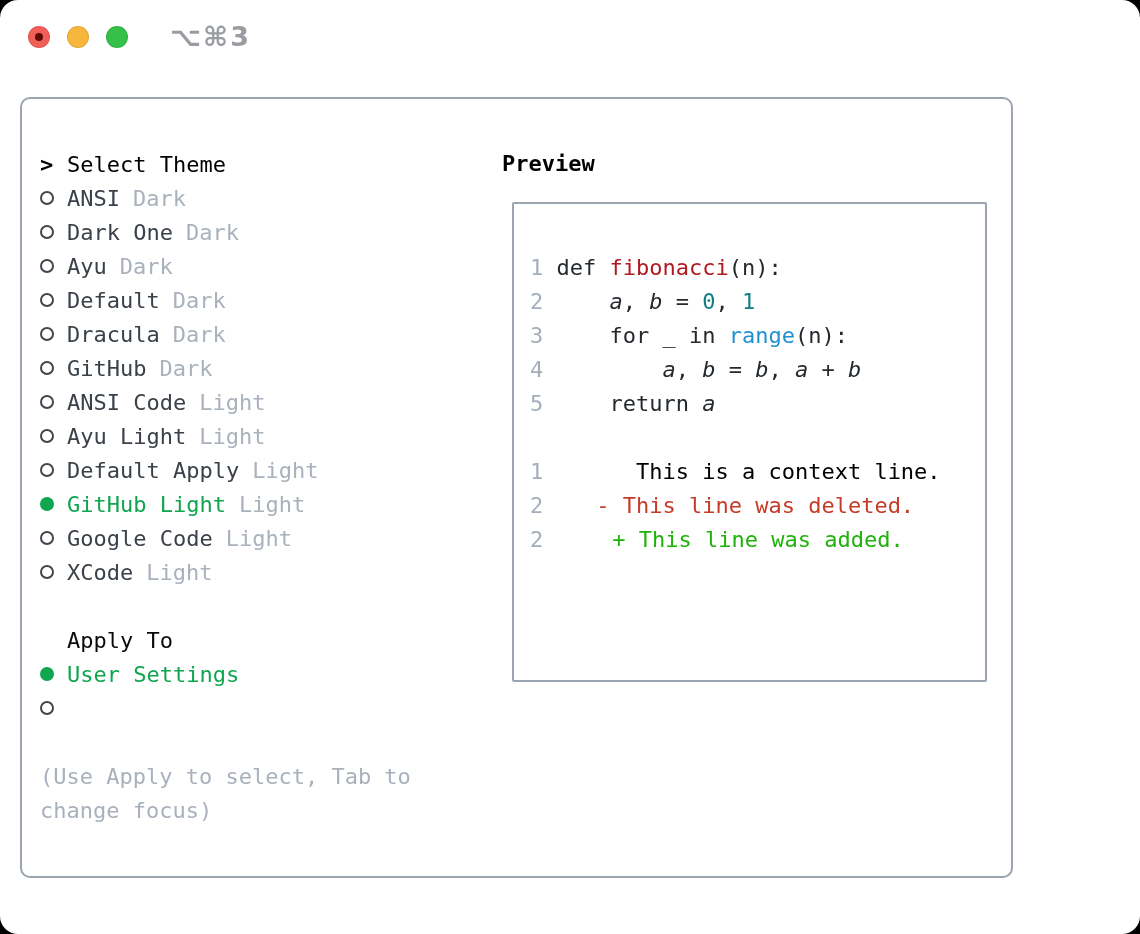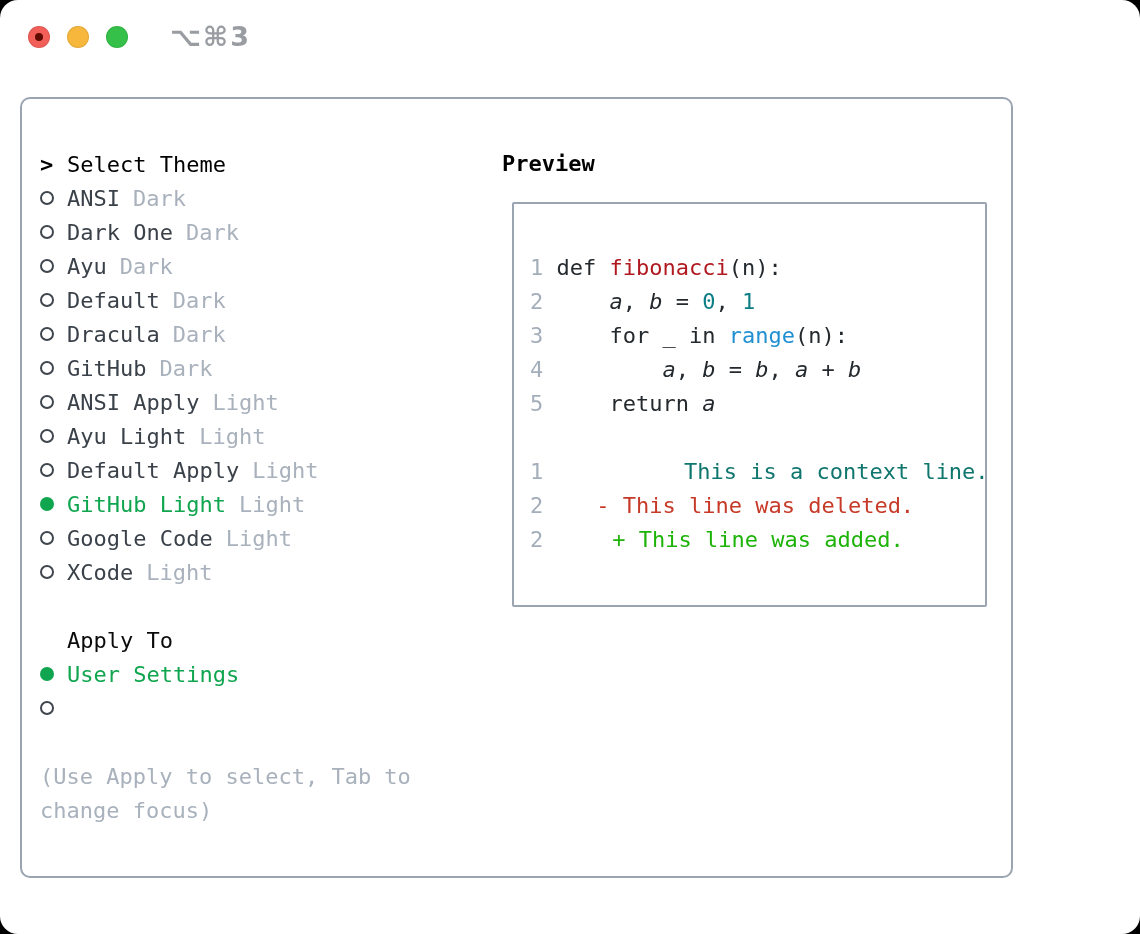--- a/index.html
+++ b/index.html
@@ -56,33 +56,33 @@
   .t-suffix { color: #a8b1bc; margin-left: 13px; }
   .apply-hdr { color: #0a0a0a; }
   .help-line { color: #a8b1bc; }
   
   .preview-head {
     position: absolute; left: 480px; top: 48px;
     font-size: 22px; line-height: 34px; font-weight: bold; color: #000;
   }
   .preview-box {
     position: absolute; left: 490px; top: 103px;
-    width: 475px; height: 405px;
+    width: 475px; height: 480px;
     border: 2px solid #9aa5b1; border-radius: 2px;
     box-sizing: border-box; background: #fff;
   }
   .code-block { padding: 47px 0 0 16px; }
   .cline { white-space: pre; font-size: 22px; line-height: 34px; min-height: 34px; }
   .lineno { color: #a4aebb; }
   .seg-plain    { color: #24292e; }
   .seg-function { color: #b0191f; }
   .seg-variable { color: #24292e; font-style: italic; }
   .seg-number   { color: #0d7e85; }
   .seg-builtin  { color: #2090d3; }
-  .seg-context  { color: #0f766e; margin-left: 48px; }
+  .seg-context  { color: #000000; }
   .seg-deleted  { color: #c73a28; }
   .seg-added    { color: #1eb308; margin-left: 16px; }
 </style>
 </head>
 <body>
 
 <div class="card">
 
   <div class="titlebar">
     <div class="traffic">
@@ -140,21 +140,21 @@
             <span class="bullet">
               <span class="radio-off"></span>
             </span>
             <span class="t-name">GitHub</span>
             <span class="t-suffix">Dark</span>
           </div>
           <div class="trow">
             <span class="bullet">
               <span class="radio-off"></span>
             </span>
-            <span class="t-name">ANSI Apply</span>
+            <span class="t-name">ANSI Code</span>
             <span class="t-suffix">Light</span>
           </div>
           <div class="trow">
             <span class="bullet">
               <span class="radio-off"></span>
             </span>
             <span class="t-name">Ayu Light</span>
             <span class="t-suffix">Light</span>
           </div>
           <div class="trow">

